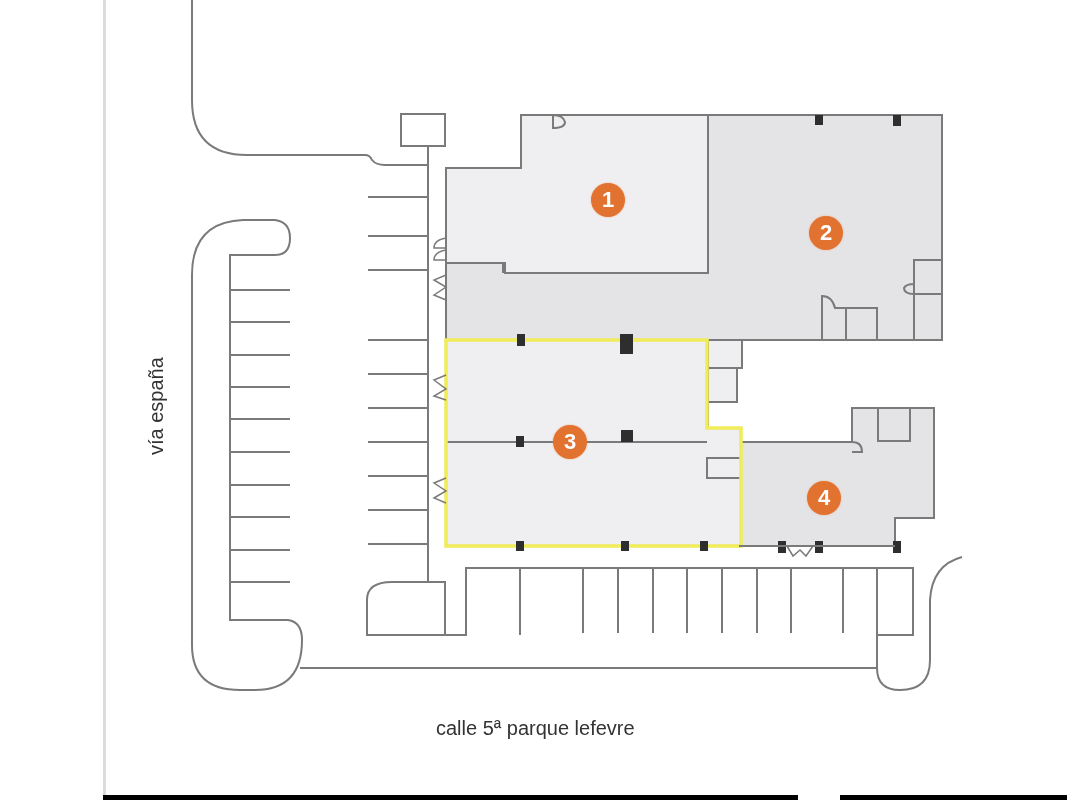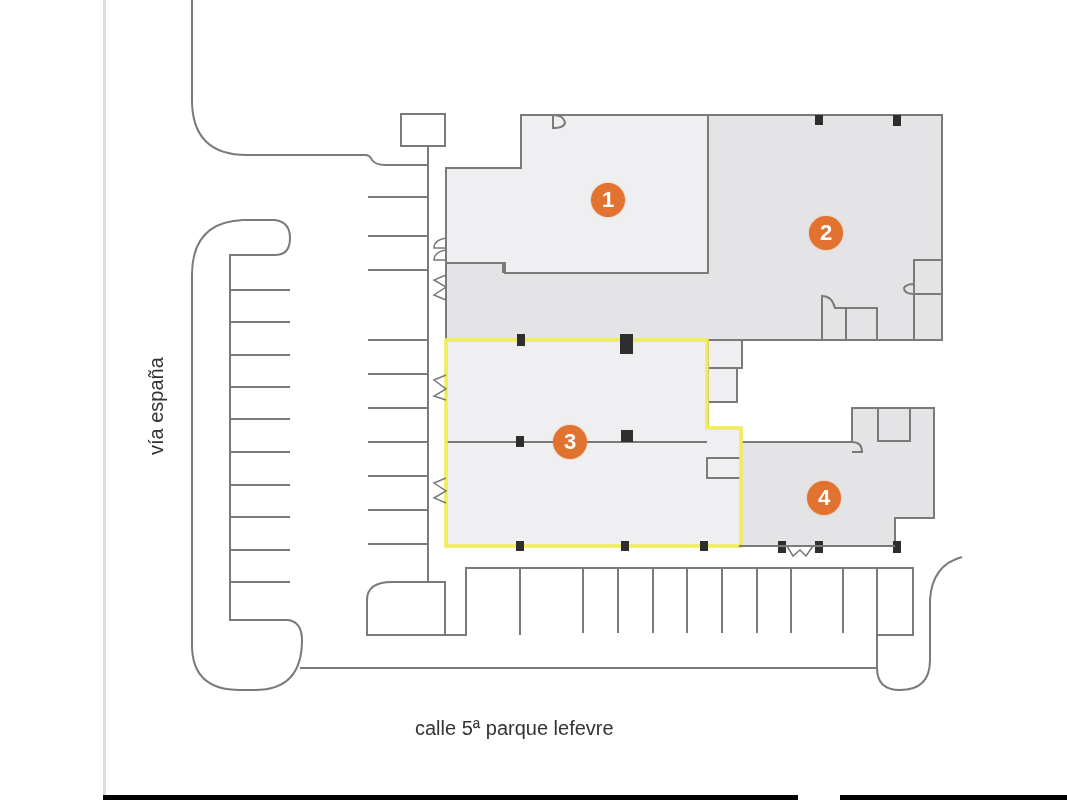--- a/index.html
+++ b/index.html
@@ -3,21 +3,21 @@
 <meta charset="utf-8">
 <style>
   html, body { margin:0; padding:0; }
   body { width:1067px; height:800px; background:#ffffff; position:relative; overflow:hidden; font-family:"Liberation Sans", sans-serif; }
   #stage { position:absolute; left:0; top:0; width:1067px; height:800px; }
   .left-rule { position:absolute; left:103px; top:0; width:3px; height:800px; background:#dcdce0; }
   .bottom-bar { position:absolute; left:103px; top:795px; width:964px; height:5px; background:#000; }
   .bottom-bar-gap { position:absolute; left:798px; top:795px; width:42px; height:5px; background:#fff; }
   svg { position:absolute; left:0; top:0; }
   .street-label { position:absolute; color:#333; font-size:20px; font-weight:normal; white-space:nowrap; }
-  #street-bottom { left:415px; top:717px; }
+  #street-bottom { left:436px; top:717px; }
   #street-left { left:155px; top:385px; transform-origin:0 0; transform:rotate(-90deg) translate(-70px, -10px); }
   .badge { position:absolute; width:34px; height:34px; border-radius:50%; color:#fff; font-size:22px; font-weight:bold; display:flex; align-items:center; justify-content:center; box-shadow:0 0 2px rgba(240,140,80,0.6); }
 </style>
 </head>
 <body>
 
 <div id="stage">
   <div class="left-rule"></div>
 
   <svg width="1067" height="800" viewBox="0 0 1067 800">

